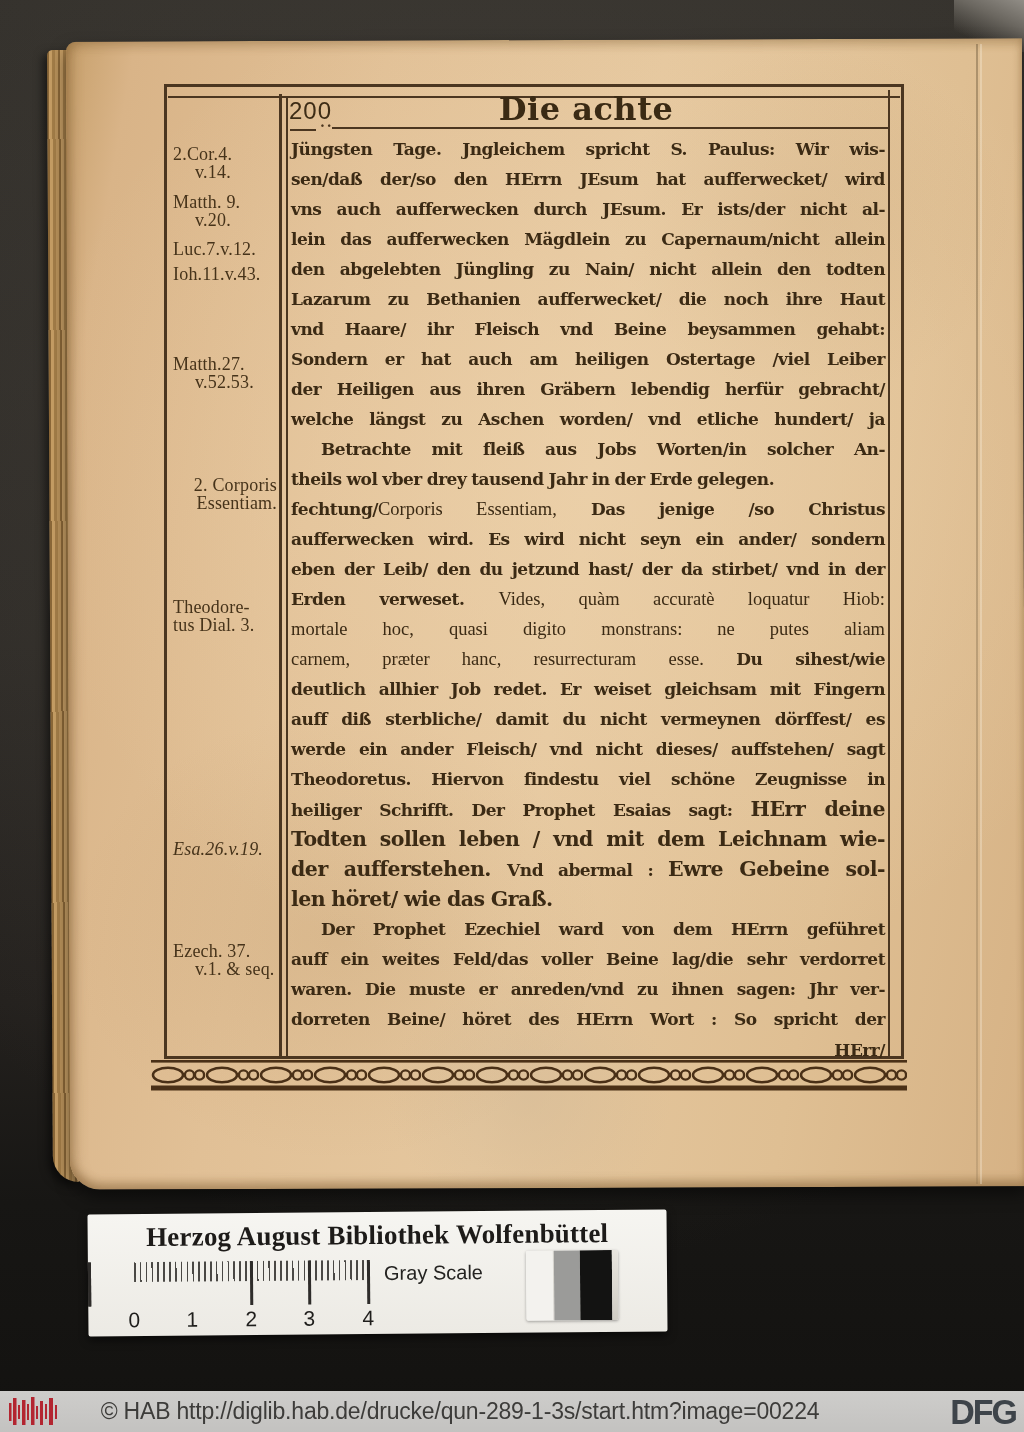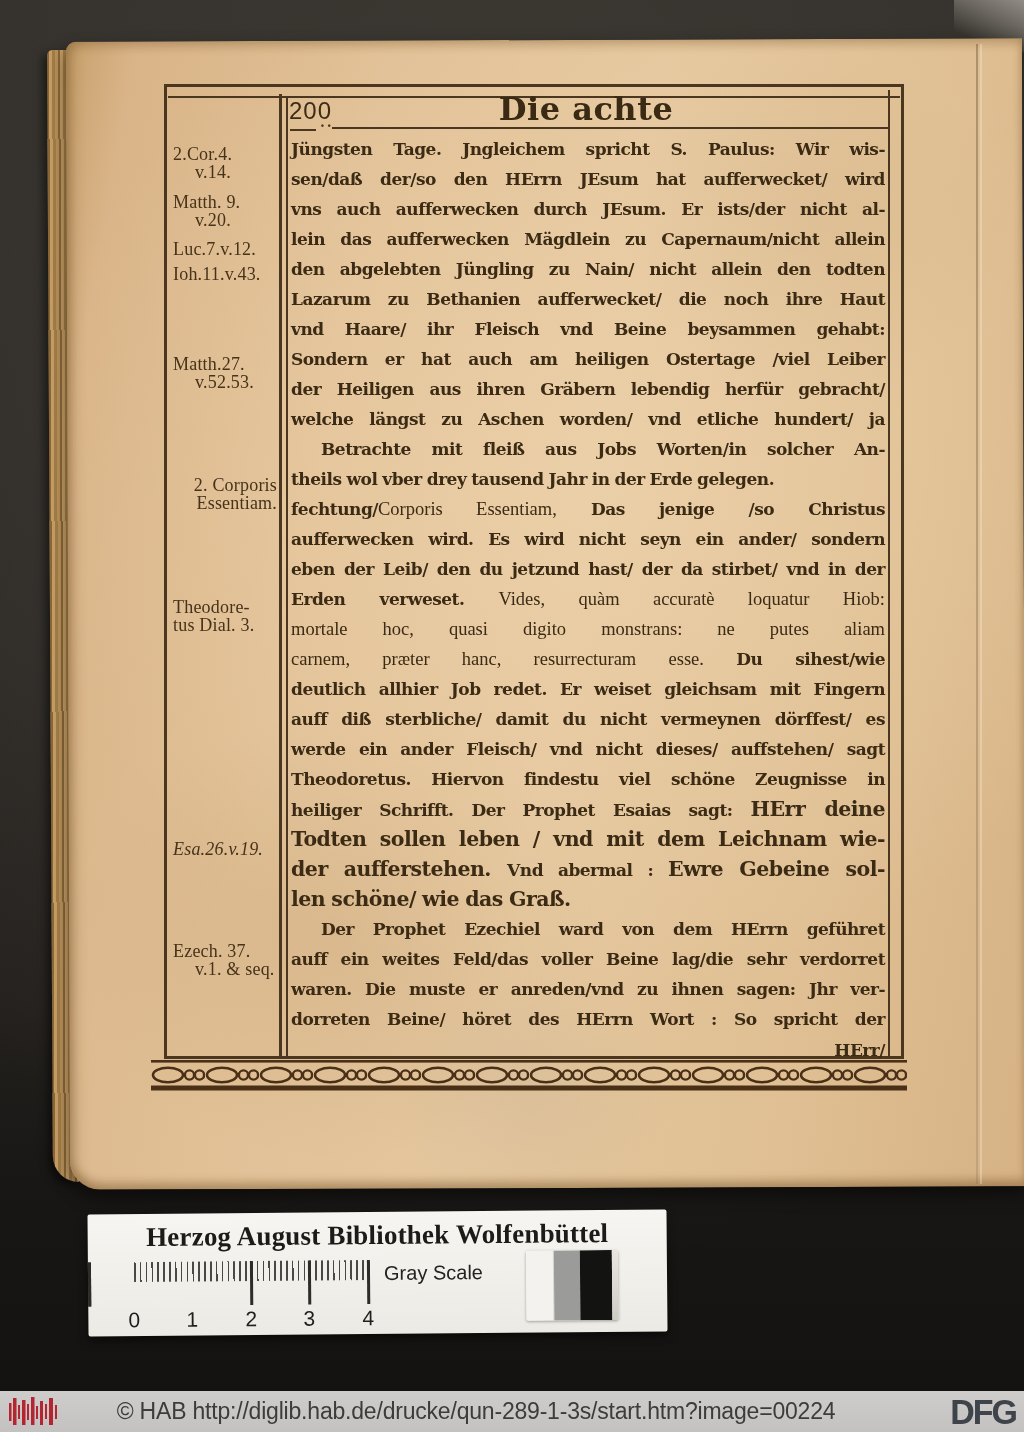--- a/index.html
+++ b/index.html
@@ -86,21 +86,21 @@
   .gs-patch{left:438px;top:40px;width:92px;height:70px;border-radius:2px;
     box-shadow:0 1px 3px rgba(0,0,0,0.35);overflow:hidden;background:#f3f2ee;}
   .gs-w{left:0;top:0;width:28px;height:70px;background:#f3f2ee;border-right:1px solid #d7d5cf;}
   .gs-g{left:28px;top:0;width:26px;height:70px;background:#9b9b99;}
   .gs-k{left:54px;top:0;width:32px;height:70px;background:#131312;}
   .gs-t{left:86px;top:0;width:6px;height:70px;background:linear-gradient(180deg,#e9e6df,#cfccc3);}
 
   
   .footerbar{left:0;top:1391px;width:1024px;height:41px;background:linear-gradient(180deg,#cecdcb,#c3c2c0);}
   .hab-logo{left:9px;top:4px;width:60px;height:33px;}
-  .copyright{left:16px;top:5px;width:920px;height:31px;color:#3d3c3a;text-align:center;
+  .copyright{left:0;top:5px;width:920px;height:31px;color:#3d3c3a;text-align:center;
     font-family:"Liberation Sans",sans-serif;font-size:23px;line-height:31px;letter-spacing:-0.2px;}
   .dfg{right:8px;top:1px;width:90px;height:39px;color:#3e444a;font-family:"Liberation Sans",sans-serif;
     font-weight:700;font-size:34px;line-height:39px;letter-spacing:-2px;text-align:right;
     transform:scaleY(1.05);}
 </style>
 </head>
 <body>
 
 <div class="scan">
 
@@ -177,21 +177,21 @@
       <div class="bline "><span class="sg-f">Erden verweset. </span><span class="sg-l">Vides, quàm accuratè loquatur Hiob:</span></div>
       <div class="bline "><span class="sg-l">mortale hoc, quasi digito monstrans: ne putes aliam</span></div>
       <div class="bline "><span class="sg-l">carnem, præter hanc, resurrecturam esse. </span><span class="sg-f">Du sihest/wie</span></div>
       <div class="bline "><span class="sg-f">deutlich allhier Job redet. Er weiset gleichsam mit Fingern</span></div>
       <div class="bline "><span class="sg-f">auff diß sterbliche/ damit du nicht vermeynen dörffest/ es</span></div>
       <div class="bline "><span class="sg-f">werde ein ander Fleisch/ vnd nicht dieses/ auffstehen/ sagt</span></div>
       <div class="bline "><span class="sg-f">Theodoretus.  Hiervon findestu viel schöne Zeugnisse in</span></div>
       <div class="bline "><span class="sg-f">heiliger Schrifft. Der Prophet Esaias sagt: </span><span class="sg-b">HErr deine</span></div>
       <div class="bline "><span class="sg-b">Todten sollen leben / vnd mit dem Leichnam wie-</span></div>
       <div class="bline "><span class="sg-b">der aufferstehen. </span><span class="sg-f">Vnd abermal : </span><span class="sg-b">Ewre Gebeine sol-</span></div>
-      <div class="bline l"><span class="sg-b">len schöne/ wie das Graß.</span></div>
+      <div class="bline l"><span class="sg-b">len höret/ wie das Graß.</span></div>
       <div class="bline i"><span class="sg-f">Der Prophet Ezechiel ward von dem HErrn geführet</span></div>
       <div class="bline "><span class="sg-f">auff ein weites Feld/das voller Beine lag/die sehr verdorret</span></div>
       <div class="bline "><span class="sg-f">waren. Die muste er anreden/vnd zu ihnen sagen: Jhr ver-</span></div>
       <div class="bline "><span class="sg-f">dorreten Beine/ höret des HErrn Wort : So spricht der</span></div>
       <div class="bline r"><span class="sg-f">HErr/</span></div>
     </div>
 
   <svg class="ornament" width="756" height="34" viewBox="0 0 756 34">
     <defs>
       <pattern id="ovals" x="0" y="0" width="54" height="34" patternUnits="userSpaceOnUse">

